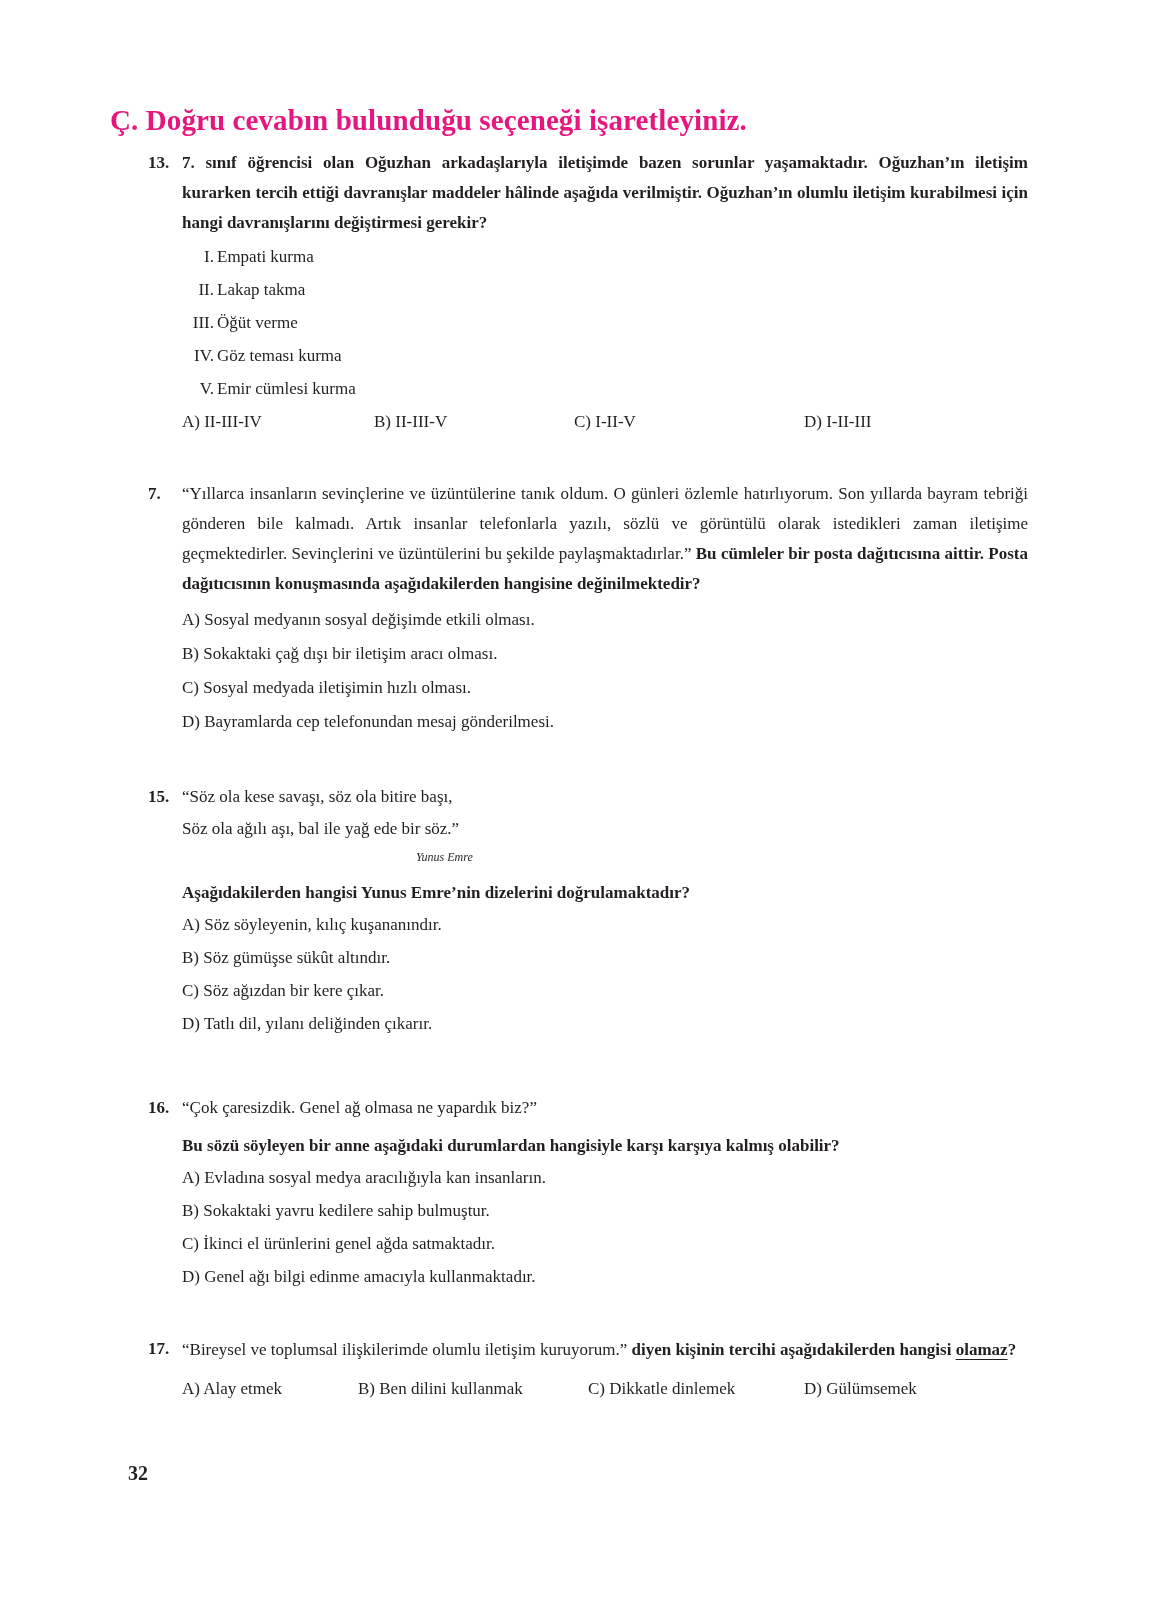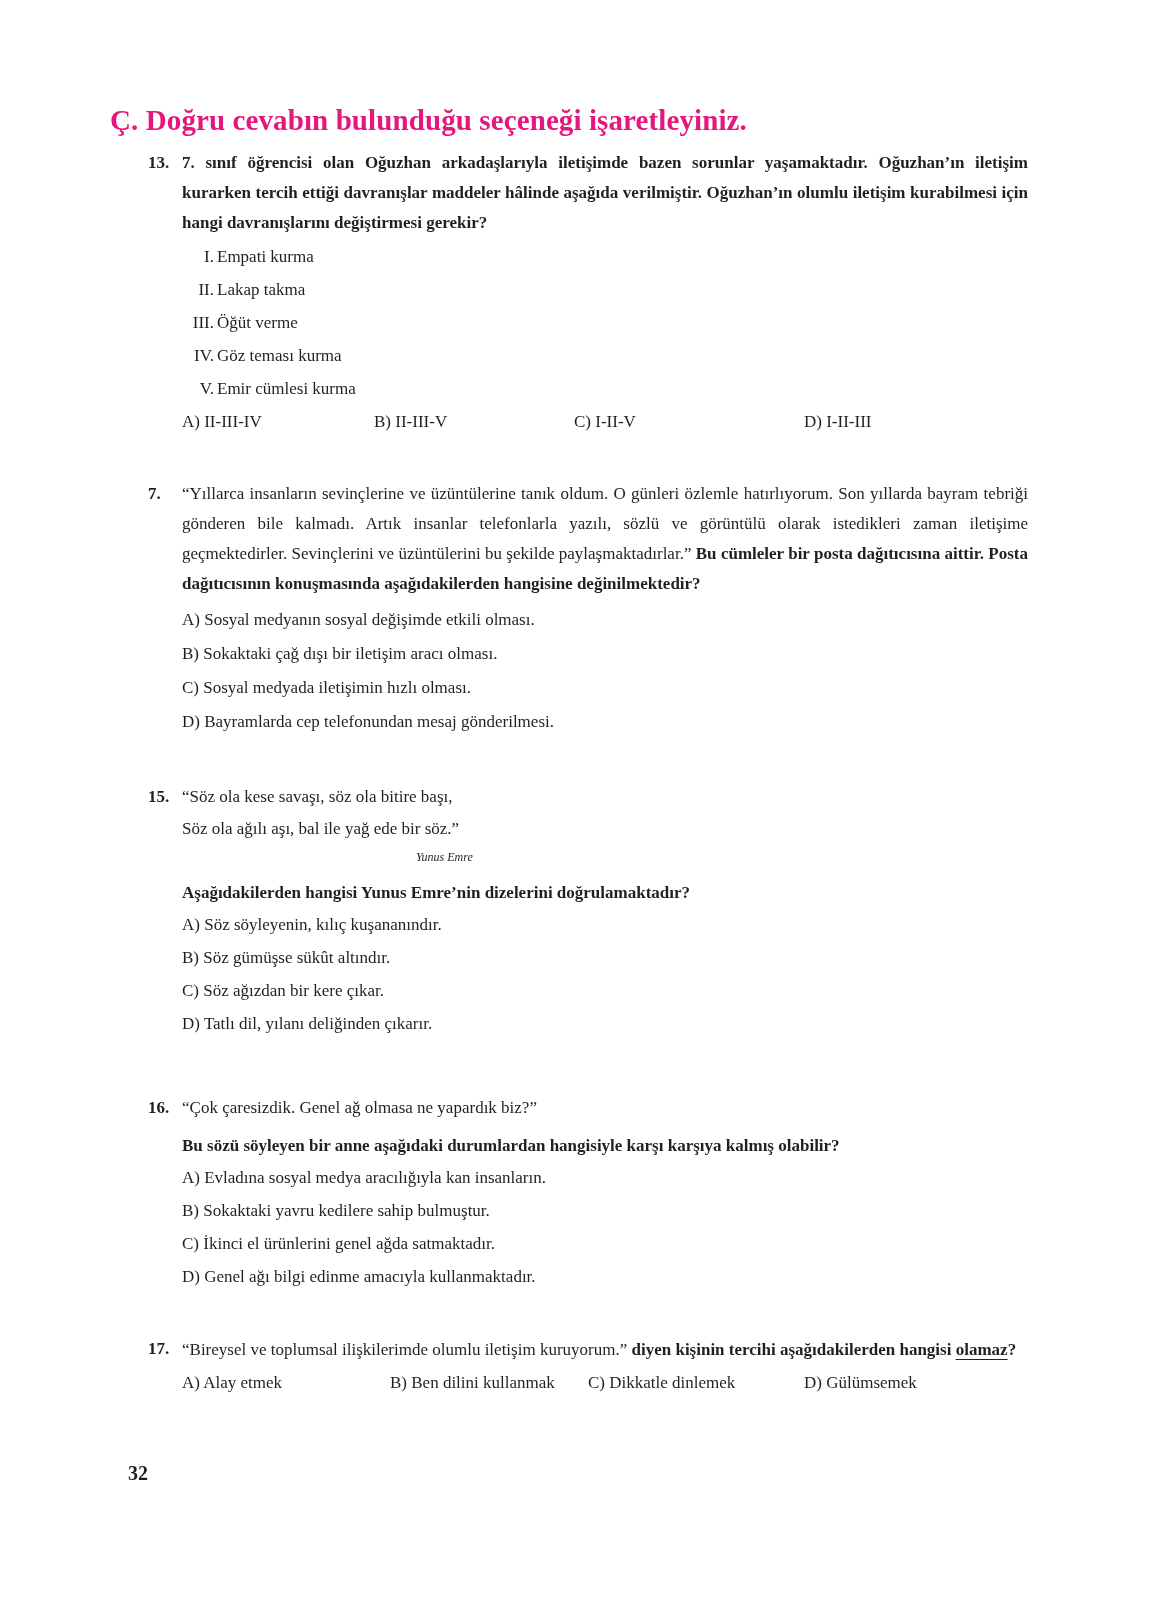--- a/index.html
+++ b/index.html
@@ -77,21 +77,21 @@
   <div class="opt" style="height:33px;line-height:33px;">B) Sokaktaki yavru kedilere sahip bulmuştur.</div>
   <div class="opt" style="height:33px;line-height:33px;">C) İkinci el ürünlerini genel ağda satmaktadır.</div>
   <div class="opt" style="height:33px;line-height:33px;">D) Genel ağı bilgi edinme amacıyla kullanmaktadır.</div>
 </div>
 
 <div class="q" style="top:1334px;">
   <span class="qnum">17.</span>
   <div class="qbody" style="line-height:32px;">
     <span>“Bireysel ve toplumsal ilişkilerimde olumlu iletişim kuruyorum.”</span><span class="b"> diyen kişinin tercihi aşağıdakilerden hangisi </span><span class="b u">olamaz</span><span class="b">?</span>
   </div>
-  <div class="opts-row" style="margin-top:2px;">
+  <div class="opts-row" style="margin-top:8px;">
     <span style="left:0;">A) Alay etmek</span>
-    <span style="left:208px;text-align:right;">B) Ben dilini kullanmak</span>
+    <span style="left:176px;text-align:right;">B) Ben dilini kullanmak</span>
     <span style="left:406px;">C) Dikkatle dinlemek</span>
     <span style="left:622px;">D) Gülümsemek</span>
   </div>
 </div>
 
 <div class="page-num">32</div>
 
 </body></html>

